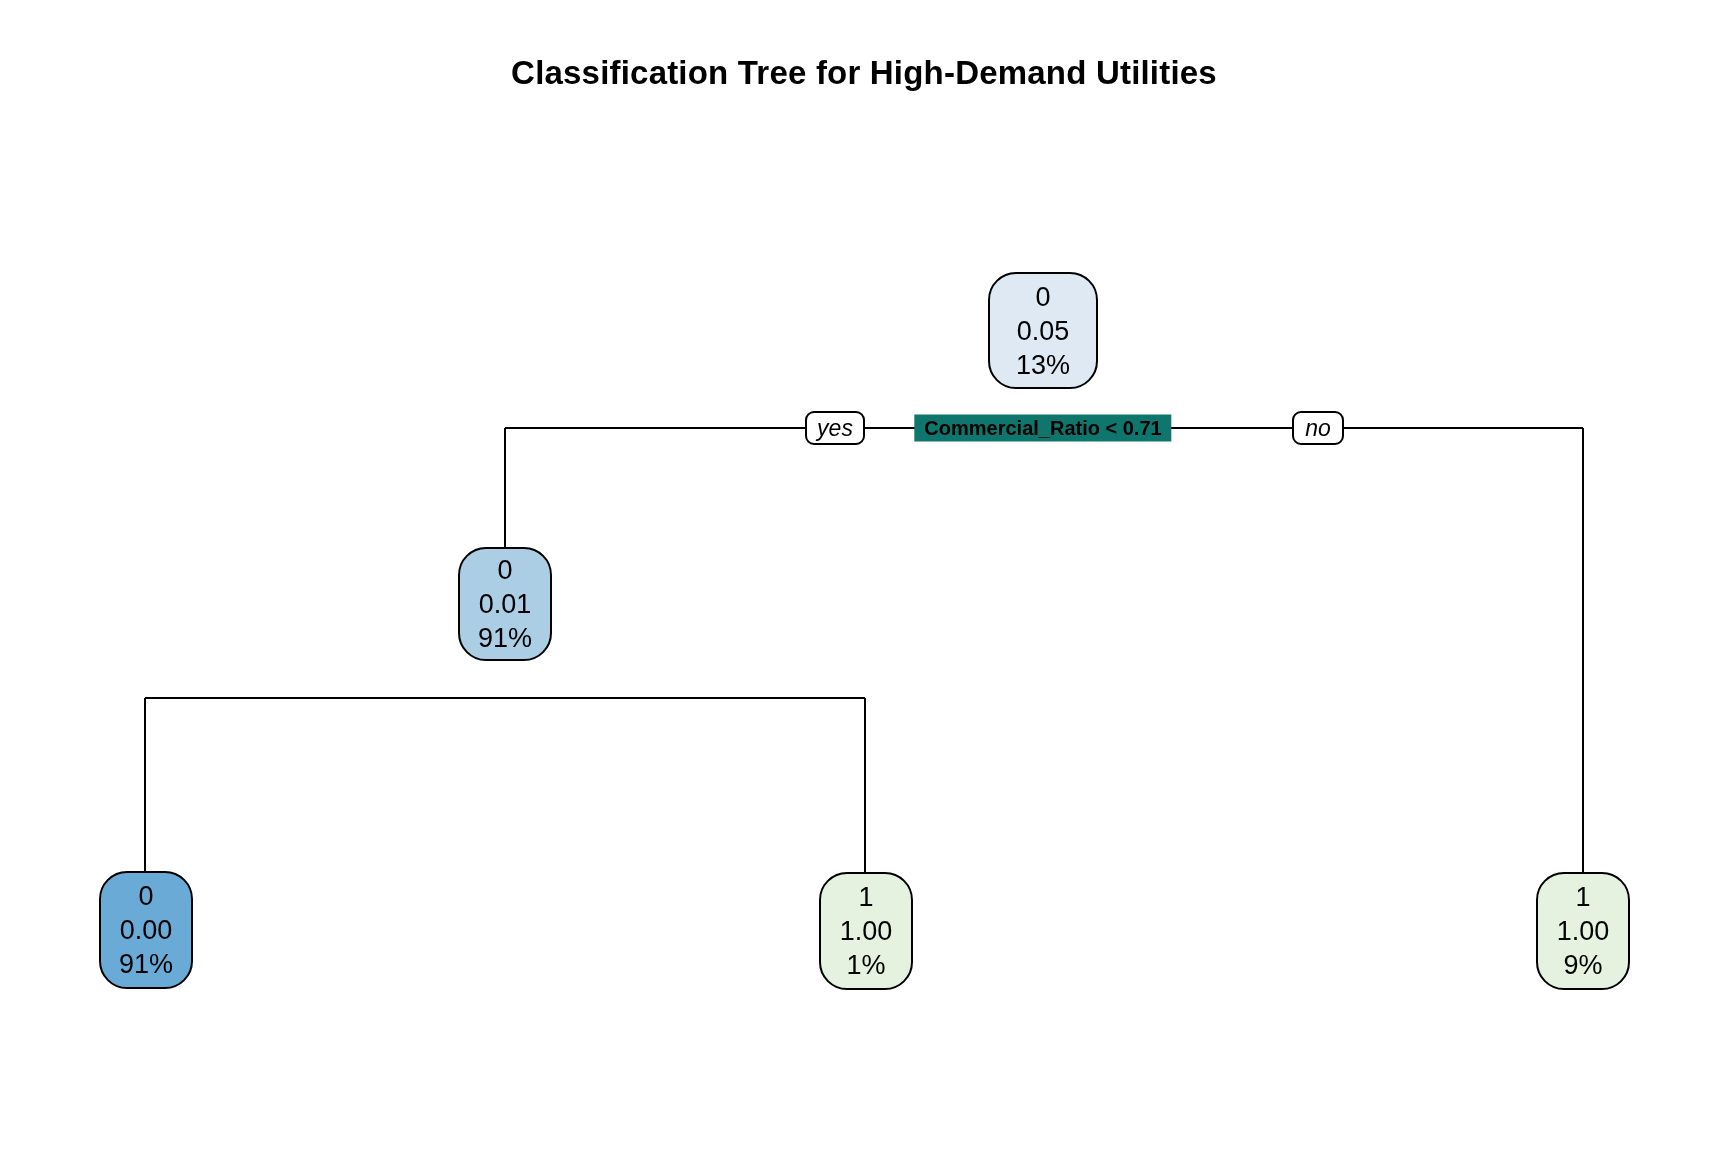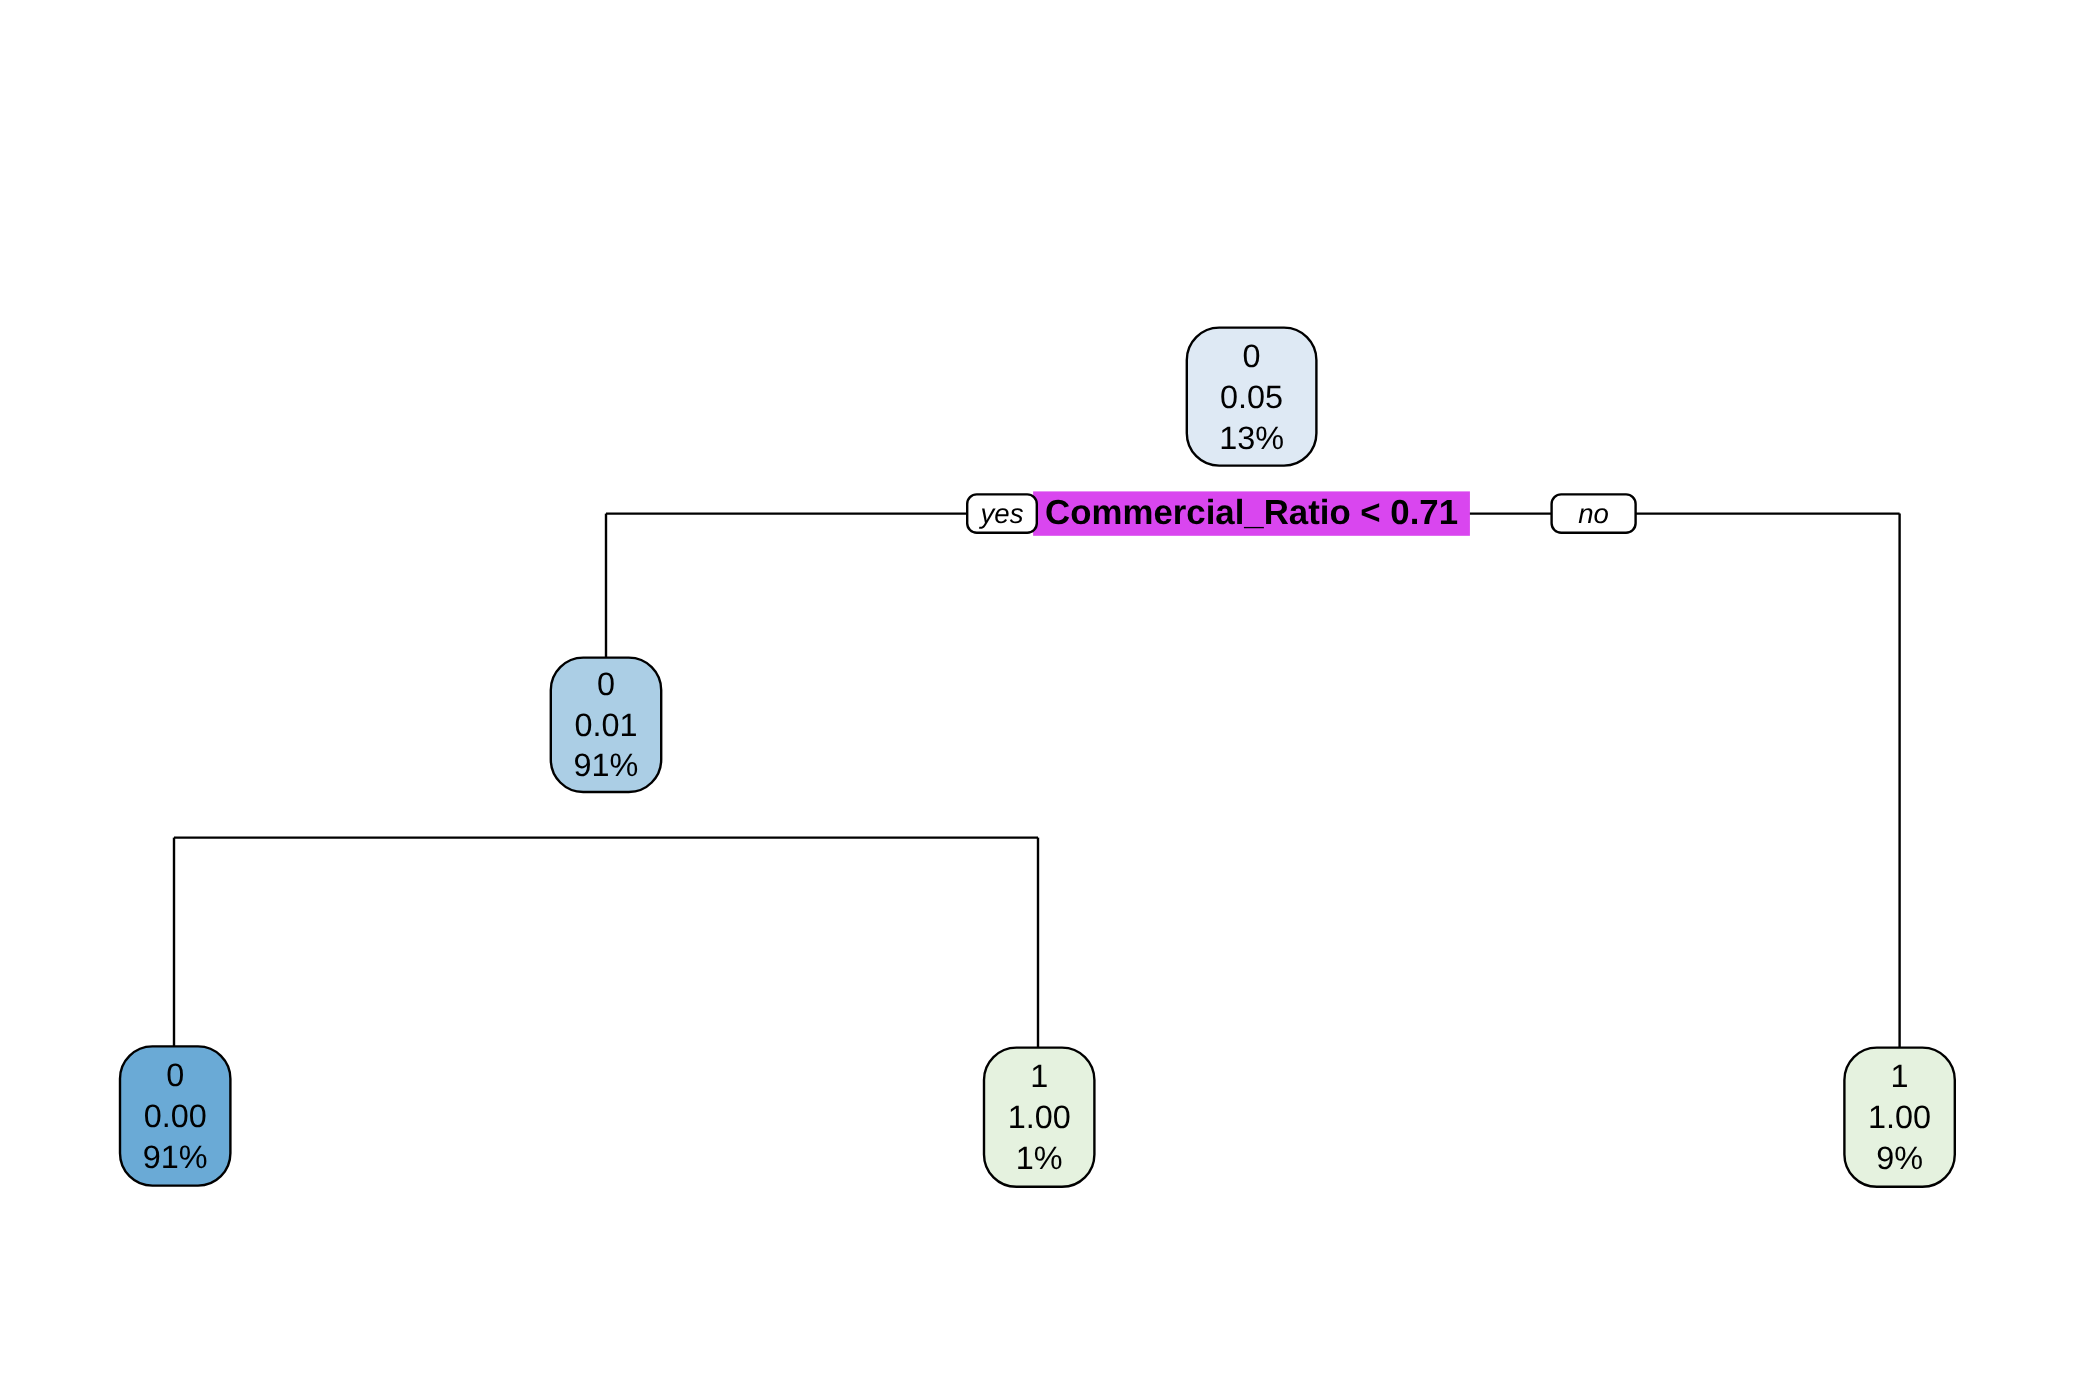--- a/index.html
+++ b/index.html
@@ -40,23 +40,23 @@
     align-items: center;
     justify-content: center;
     text-align: center;
     font-size: 27px;
     line-height: 34px;
     box-sizing: border-box;
   }
   .split {
     position: absolute;
     transform: translate(-50%, -50%);
-    background: #d946ef;
+    background: #0f766e;
     padding: 2px 10px;
-    font-size: 29px;
+    font-size: 20px;
     font-weight: bold;
     white-space: nowrap;
   }
   .branch-tag {
     position: absolute;
     box-sizing: border-box;
     border: 2.5px solid #000000;
     border-radius: 9px;
     background: #ffffff;
     display: flex;
@@ -66,35 +66,36 @@
     font-style: italic;
     line-height: 1;
     margin-left: 40px;
   }
 </style>
 </head>
 <body>
 
 <div class="canvas">
 
+  <div class="title">Classification Tree for High-Demand Utilities</div>
 
   <svg class="links" width="1728" height="1152" viewBox="0 0 1728 1152" fill="none" stroke="#000000" stroke-width="2">
     <path d="M505 428 L1583 428"></path>
     <path d="M505 428 L505 548"></path>
     <path d="M1583 428 L1583 874"></path>
     <path d="M145 698 L865 698"></path>
     <path d="M145 698 L145 873"></path>
     <path d="M865 698 L865 874"></path>
   </svg>
 
   <div class="split" style="left:1043px; top:428px;">Commercial_Ratio &lt; 0.71</div>
 
   <div class="branch-tag" style="left:765px; top:411px; width:60px; height:34px;">yes</div>
 
-  <div class="branch-tag" style="left:1252px; top:411px; width:72px; height:34px;">no</div>
+  <div class="branch-tag" style="left:1252px; top:411px; width:52px; height:34px;">no</div>
 
 
   <div class="node" style="left: 988px; top: 272px; width: 110px; height: 117px; background-color: rgb(222, 233, 244);">
     <span>0</span>
     <span>0.05</span>
     <span>13%</span>
   </div>
 
   <div class="node" style="left: 458px; top: 547px; width: 94px; height: 114px; background-color: rgb(171, 206, 229);">
     <span>0</span>

